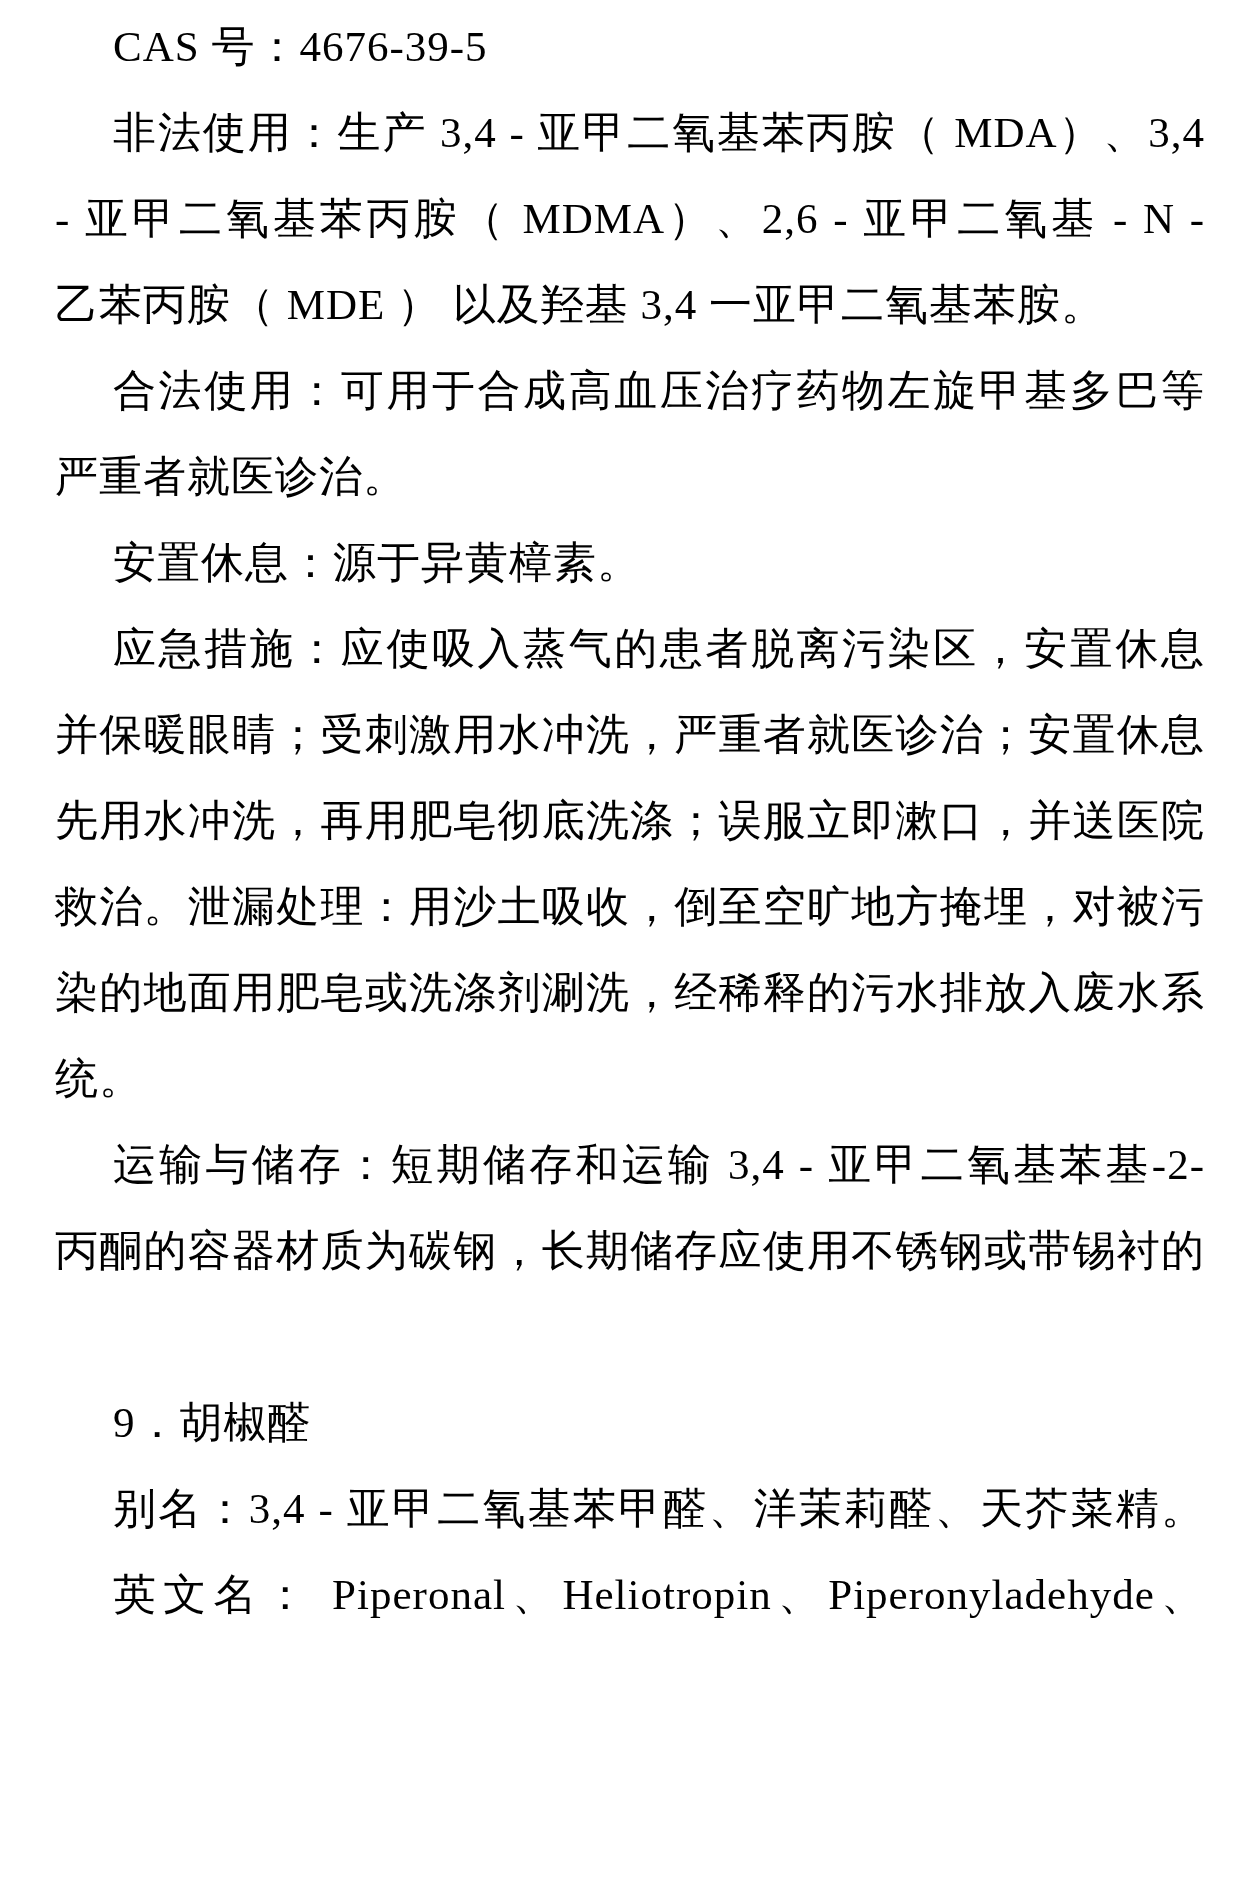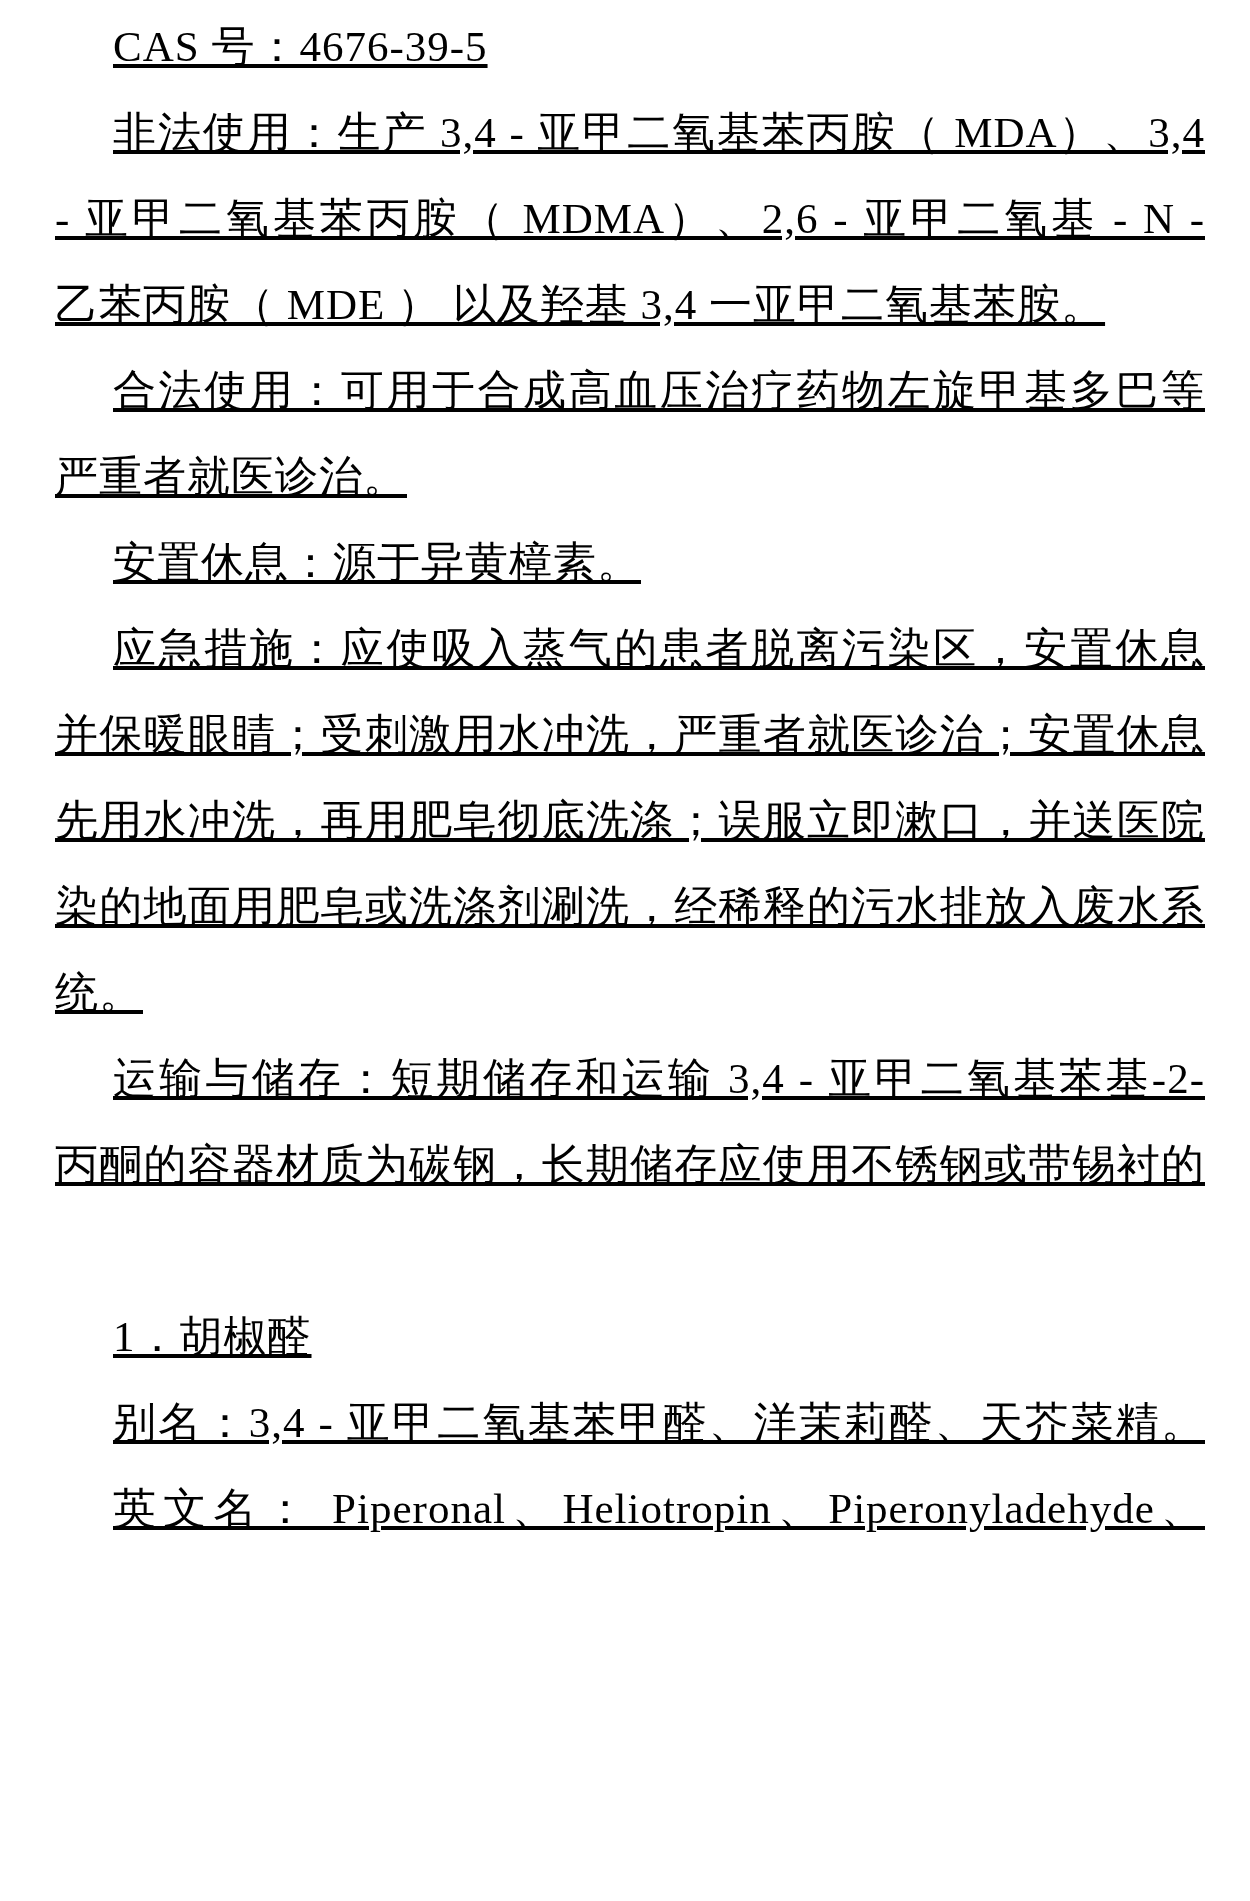--- a/index.html
+++ b/index.html
@@ -13,21 +13,20 @@
       width: 1250px;
       height: 1901px;
       box-sizing: border-box;
       padding: 4px 45px 0 55px;
       overflow: hidden;
       background: #ffffff;
       color: #000000;
       font-family: "Liberation Serif", "DejaVu Serif", serif;
       font-size: 43px;
       font-weight: 400;
-      text-decoration: underline;
     }
     .line {
       height: 86px;
       line-height: 86px;
       white-space: nowrap;
       letter-spacing: 1px;
       text-align: left;
     }
     .line.indent {
       padding-left: 58px;
@@ -48,21 +47,22 @@
   <div class="line indent">CAS 号：4676-39-5</div>
   <div class="line indent justify">非法使用：生产 3,4 - 亚甲二氧基苯丙胺（ MDA）、3,4</div>
   <div class="line justify">- 亚甲二氧基苯丙胺（ MDMA）、2,6 - 亚甲二氧基 -  N  -</div>
   <div class="line">乙苯丙胺（ MDE ） 以及羟基 3,4 一亚甲二氧基苯胺。</div>
   <div class="line indent justify">合法使用：可用于合成高血压治疗药物左旋甲基多巴等</div>
   <div class="line">严重者就医诊治。</div>
   <div class="line indent">安置休息：源于异黄樟素。</div>
   <div class="line indent justify">应急措施：应使吸入蒸气的患者脱离污染区，安置休息</div>
   <div class="line justify">并保暖眼睛；受刺激用水冲洗，严重者就医诊治；安置休息</div>
   <div class="line justify">先用水冲洗，再用肥皂彻底洗涤；误服立即漱口，并送医院</div>
+  <div class="line justify">救治。泄漏处理：用沙土吸收，倒至空旷地方掩埋，对被污</div>
   <div class="line justify">染的地面用肥皂或洗涤剂涮洗，经稀释的污水排放入废水系</div>
   <div class="line">统。</div>
   <div class="line indent justify">运输与储存：短期储存和运输 3,4 - 亚甲二氧基苯基-2-</div>
   <div class="line justify">丙酮的容器材质为碳钢，长期储存应使用不锈钢或带锡衬的</div>
   <div class="line blank"></div>
-  <div class="line indent">1．胡椒醛</div>
+  <div class="line indent">9．胡椒醛</div>
   <div class="line indent justify">别名：3,4 - 亚甲二氧基苯甲醛、洋茉莉醛、天芥菜精。</div>
   <div class="line indent justify">英文名： Piperonal、Heliotropin、Piperonyladehyde、</div>
 </div>
 
 </body></html>

